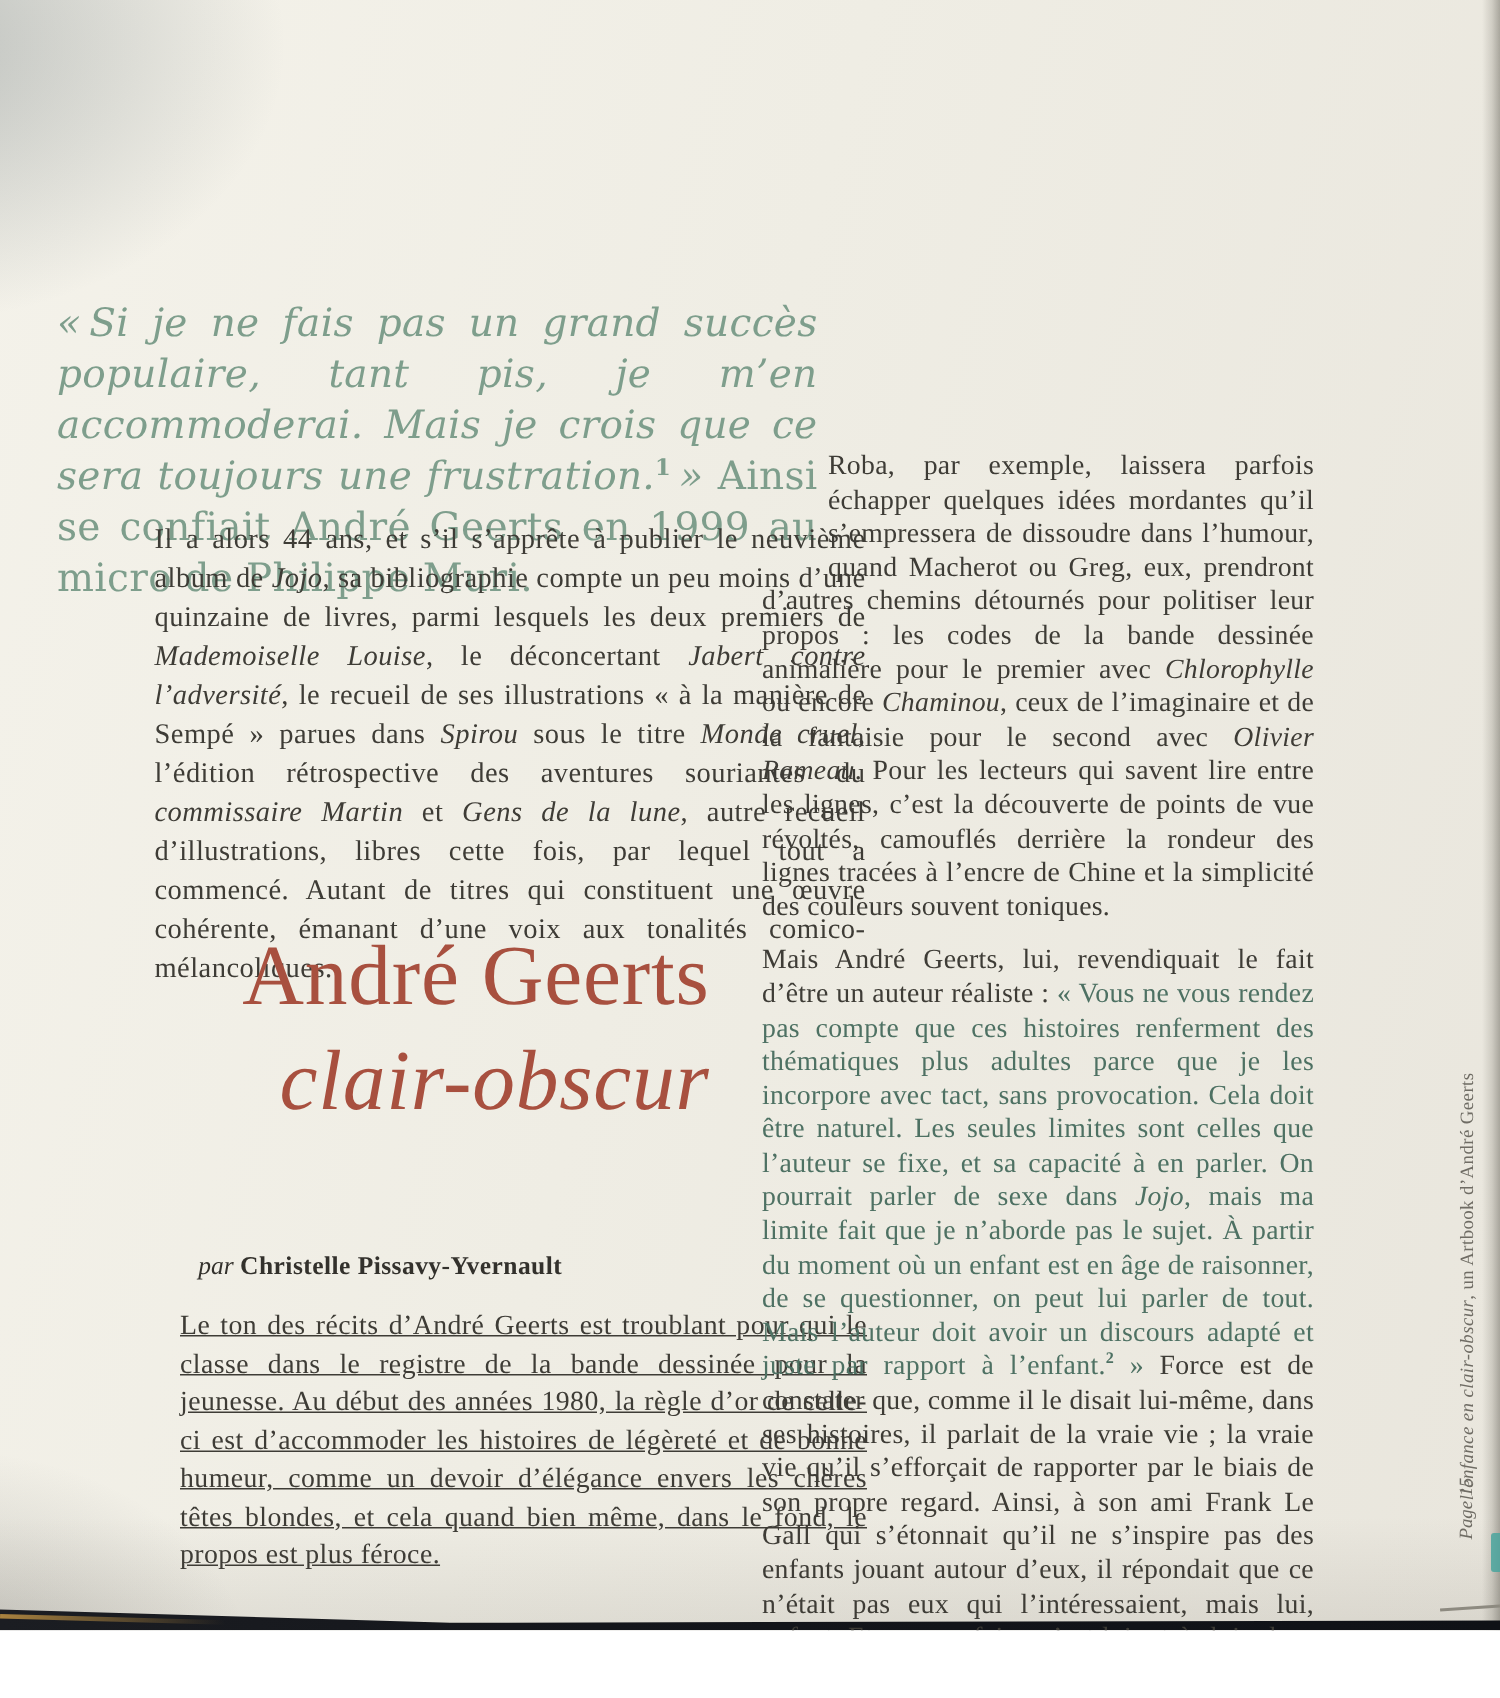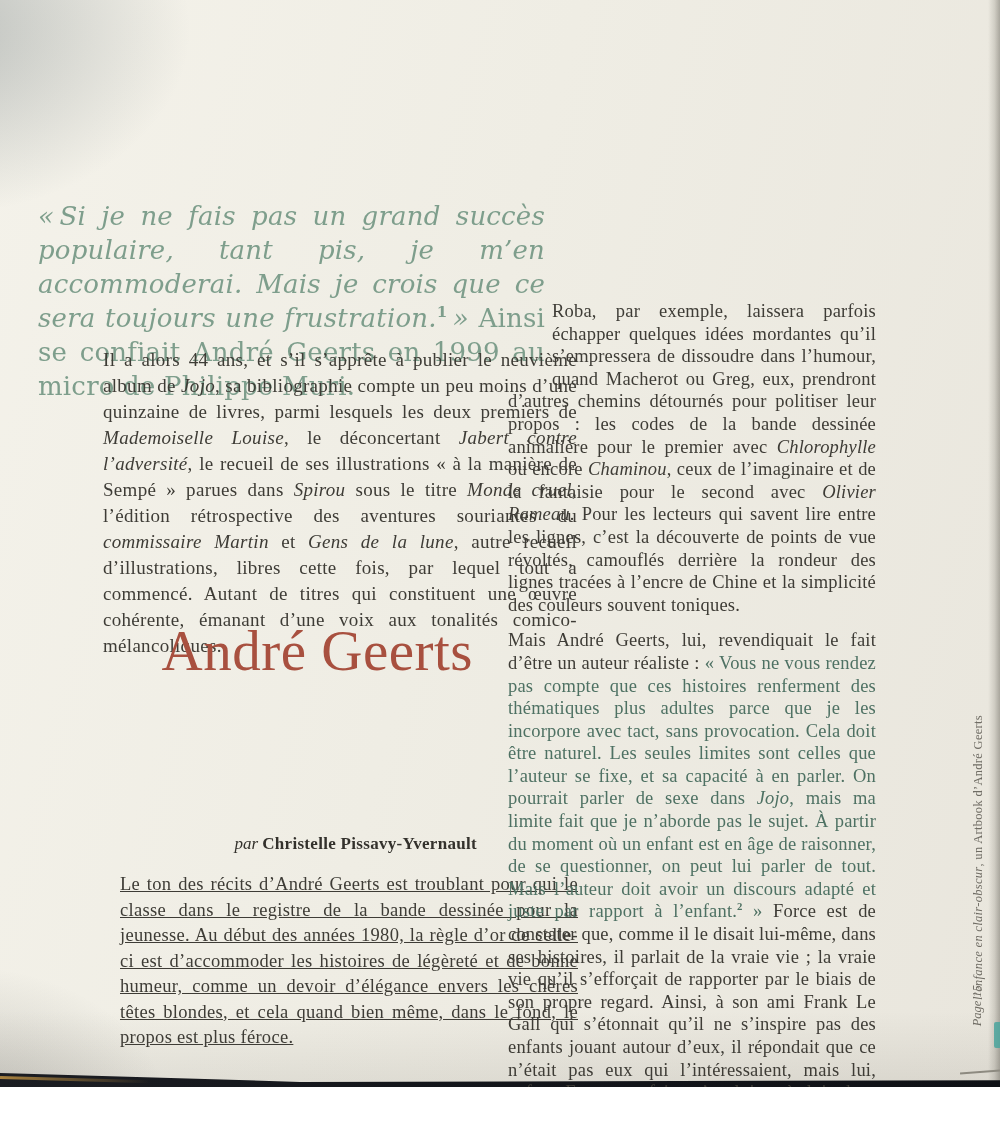--- a/index.html
+++ b/index.html
@@ -55,21 +55,21 @@
   .article-title{
     position:absolute;left:26px;top:616px;width:447px;
     text-align:right;color:var(--accent-red);
     font-size:57px;line-height:70px;font-weight:normal;
     letter-spacing:.5px;
   }
   .article-title .t-line{display:block;}
   .article-title .t-italic{font-style:italic;}
   .byline{
     position:absolute;left:30px;top:834px;width:447px;
-    text-align:right;color:#33312c;font-size:17px;
+    text-align:center;color:#33312c;font-size:17px;
   }
   .byline .by-prefix{font-style:italic;font-weight:normal;}
   .byline .by-name{font-weight:bold;letter-spacing:.3px;}
   .lead-paragraph{
     position:absolute;left:120px;top:872px;width:458px;
     font-size:18.5px;line-height:25.5px;color:var(--body-text);
     text-align:justify;letter-spacing:.3px;text-decoration:underline;
   }
   
   .right-column{
@@ -111,20 +111,21 @@
   <div class="teal-sliver"></div>
   <div class="bottom-dark-bar"></div>
   <div class="gold-edge-line"></div>
 
   <div class="pull-quote"><span class="seg-i">« Si je ne fais pas un grand succès populaire, tant pis, je m’en accommoderai. Mais je crois que ce sera toujours une frustration.</span><span class="seg-sup seg-b">1</span><span class="seg-i"> »</span><span> Ainsi se confiait André Geerts en 1999 au micro de Philippe Muri.</span></div>
 
   <div class="intro-paragraph"><span>Il a alors 44 ans, et s’il s’apprête à publier le neuvième album de </span><span class="seg-i">Jojo</span><span>, sa bibliographie compte un peu moins d’une quinzaine de livres, parmi lesquels les deux premiers de </span><span class="seg-i">Mademoiselle Louise</span><span>, le déconcertant </span><span class="seg-i">Jabert contre l’adversité</span><span>, le recueil de ses illustrations «&nbsp;à la manière de Sempé&nbsp;» parues dans </span><span class="seg-i">Spirou</span><span> sous le titre </span><span class="seg-i">Monde cruel</span><span>, l’édition rétrospective des aventures souriantes du </span><span class="seg-i">commissaire Martin</span><span> et </span><span class="seg-i">Gens de la lune</span><span>, autre recueil d’illustrations, libres cette fois, par lequel tout a commencé. Autant de titres qui constituent une œuvre cohérente, émanant d’une voix aux tonalités comico-mélancoliques.</span></div>
 
   <h1 class="article-title">
     <span class="t-line">André Geerts</span>
+    <span class="t-line t-italic">clair-obscur</span>
   </h1>
 
   <div class="byline">
     <span class="by-prefix">par </span><span class="by-name">Christelle Pissavy-Yvernault</span>
   </div>
 
   <div class="lead-paragraph">Le ton des récits d’André Geerts est troublant pour qui le classe dans le registre de la bande dessinée pour la jeunesse. Au début des années 1980, la règle d’or de celle-ci est d’accommoder les histoires de légèreté et de bonne humeur, comme un devoir d’élégance envers les chères têtes blondes, et cela quand bien même, dans le fond, le propos est plus féroce.</div>
 
   <div class="right-column">
     <p>

